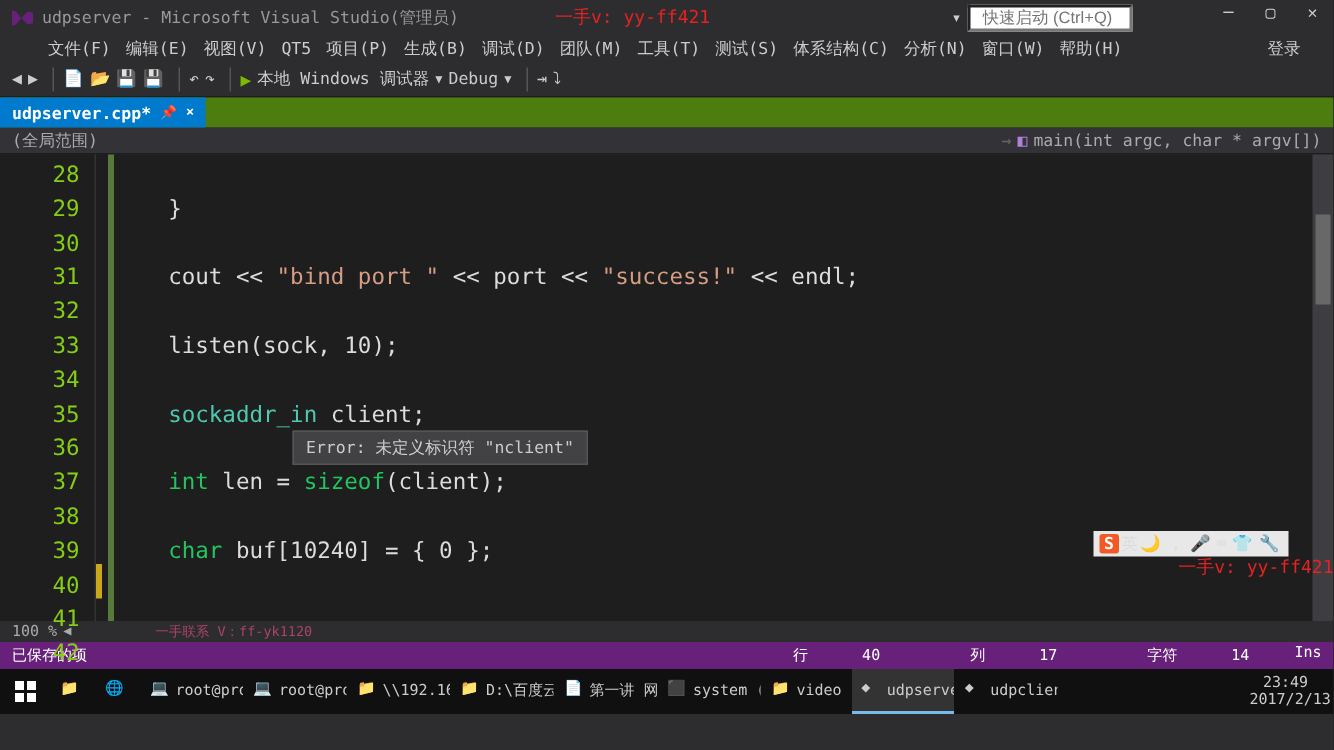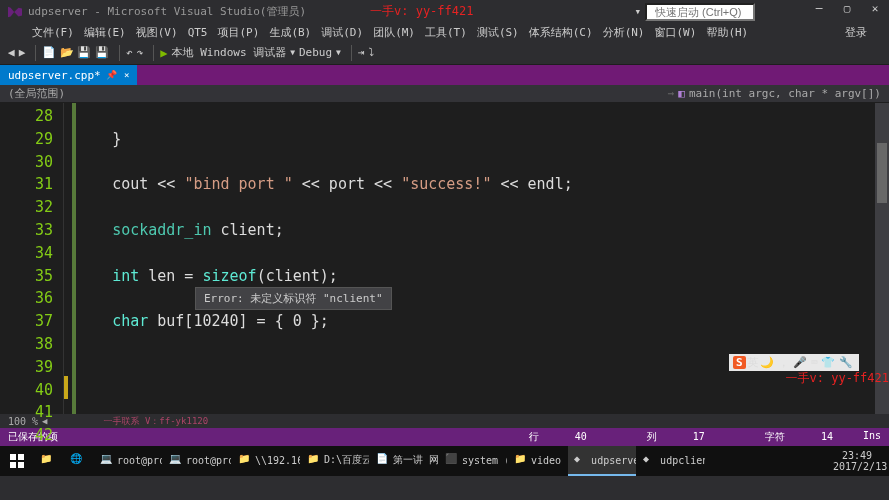--- a/index.html
+++ b/index.html
@@ -12,33 +12,33 @@
 .titlebar .quick { background: #ffffff; color: #888; padding: 2px 8px; font-size: 11px; margin-right: 50px; width: 110px; height: 18px; }
 .titlebar .winbtn { width: 28px; height: 20px; text-align: center; color: #ccc; font-size: 11px; }
 .mainmenu { height: 18px; background: #2d2d30; display: flex; align-items: center; padding: 0 8px; font-size: 11px; color: #ccc; margin-left: 24px; }
 .mainmenu span { margin-right: 10px; }
 .mainmenu .login { position: absolute; right: 12px; color: #ccc; font-size: 11px; }
 .toolbar { height: 24px; background: #2d2d30; border-bottom: 1px solid #1e1e1e; display: flex; align-items: center; padding: 0 8px; }
 .toolbar .tbtn { margin-right: 4px; color: #ccc; font-size: 11px; }
 .toolbar .sep { width: 1px; height: 16px; background: #555; margin: 0 6px; }
 .toolbar .play { color: #7fba00; margin-right: 4px; }
 .toolbar .combo { color: #ccc; margin-right: 4px; font-size: 11px; }
-.tabs { height: 20px; background: #701a75; display: flex; align-items: flex-end; }
+.tabs { height: 20px; background: #4d7c0f; display: flex; align-items: flex-end; font-weight: bold; }
 .tab { background: #007acc; color: #fff; padding: 2px 8px; font-size: 11px; display: flex; align-items: center; height: 20px; }
 .tab .close { margin-left: 6px; font-size: 9px; }
 .breadcrumb { height: 18px; background: #333337; border-bottom: 1px solid #1e1e1e; display: flex; align-items: center; padding: 0 8px; font-size: 11px; color: #aaa; gap: 44px; }
 .breadcrumb .arrow { margin: 0 4px; color: #666; }
 .breadcrumb .right { margin-left: auto; display: flex; align-items: center; }
 .breadcrumb .method-icon { color: #b180d7; margin-right: 4px; }
 .editor { display: flex; height: 311px; background: #1e1e1e; position: relative; }
 .gutter { width: 64px; background: #1e1e1e; text-align: right; padding-right: 10px; color: #84cc16; font-size: 15px; line-height: 22.8px; padding-top: 2px; border-right: 1px solid #333; }
 .margin { width: 12px; background: #1e1e1e; border-right: 4px solid #577a3a; position: relative; }
 .yellowbar { position: absolute; left: 0; width: 4px; background: #c9a81a; }
 .code { flex: 1; font-size: 15px; line-height: 22.8px; padding-top: 2px; font-family: Consolas, monospace; white-space: pre; overflow: hidden; }
-.kw { color: #5eead4; }
+.kw { color: #22c55e; }
 .str { color: #d69d85; }
 .typ { color: #4ec9b0; }
 .id { color: #dcdcdc; }
 .tooltip { position: absolute; left: 195px; top: 287px; background: #424245; border: 1px solid #555; padding: 3px 8px; font-size: 11px; color: #ccc; z-index: 10; }
 .ime { position: absolute; right: 30px; top: 354px; background: #e8e8e8; padding: 1px 4px; z-index: 20; display: flex; align-items: center; font-size: 11px; }
 .ime-s { background: #f15a24; color: #fff; padding: 0 3px; font-weight: bold; border-radius: 2px; margin-right: 2px; }
 .watermark2 { position: absolute; right: 0; top: 370px; color: #e62222; font-size: 12px; z-index: 15; }
 .bottom-panel { background: #2d2d30; }
 .zoom { height: 14px; background: #2d2d30; font-size: 10px; color: #aaa; padding: 0 8px; display: flex; align-items: center; }
 .zoom .sc { font-size: 9px; margin-left: 4px; }
@@ -149,20 +149,21 @@
       <div>40</div>
       <div>41</div>
       <div>42</div>
   </div>
   <div class="margin">
     <div class="yellowbar" style="top:273px;height:23px;"></div>
   </div>
   <div class="code">
 <div>    <span class="id">}</span></div>
 <div>    <span class="id">cout &lt;&lt; </span><span class="str">"bind port "</span><span class="id"> &lt;&lt; port &lt;&lt; </span><span class="str">"success!"</span><span class="id"> &lt;&lt; endl;</span></div>
+<div>    <span class="id">listen(sock, 10);</span></div>
 <div>    <span class="typ">sockaddr_in</span><span class="id"> client;</span></div>
 <div>    <span class="kw">int</span><span class="id"> len = </span><span class="kw">sizeof</span><span class="id">(client);</span></div>
 <div>    <span class="kw">char</span><span class="id"> buf[10240] = { 0 };</span></div>
 
 
 
 
 
 
 <div><span></span></div>

